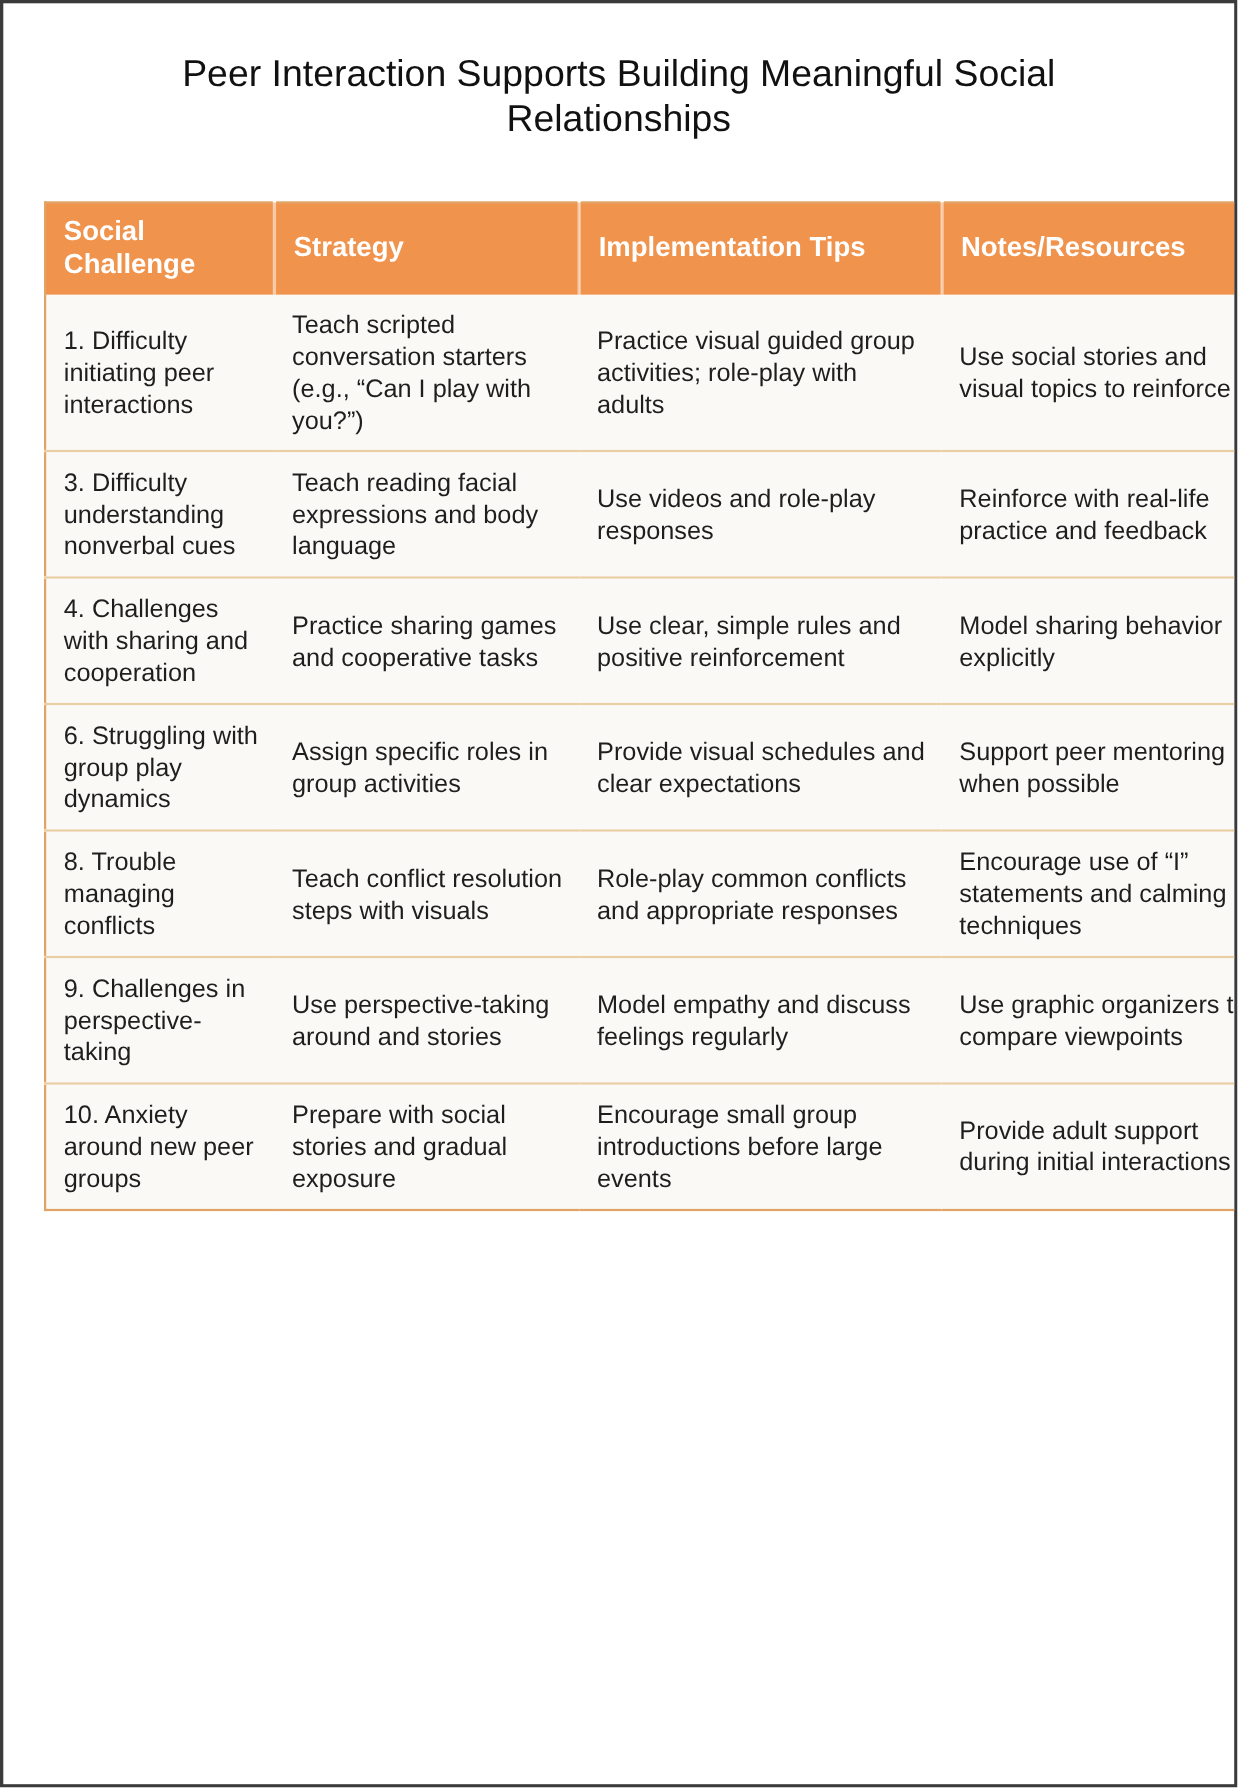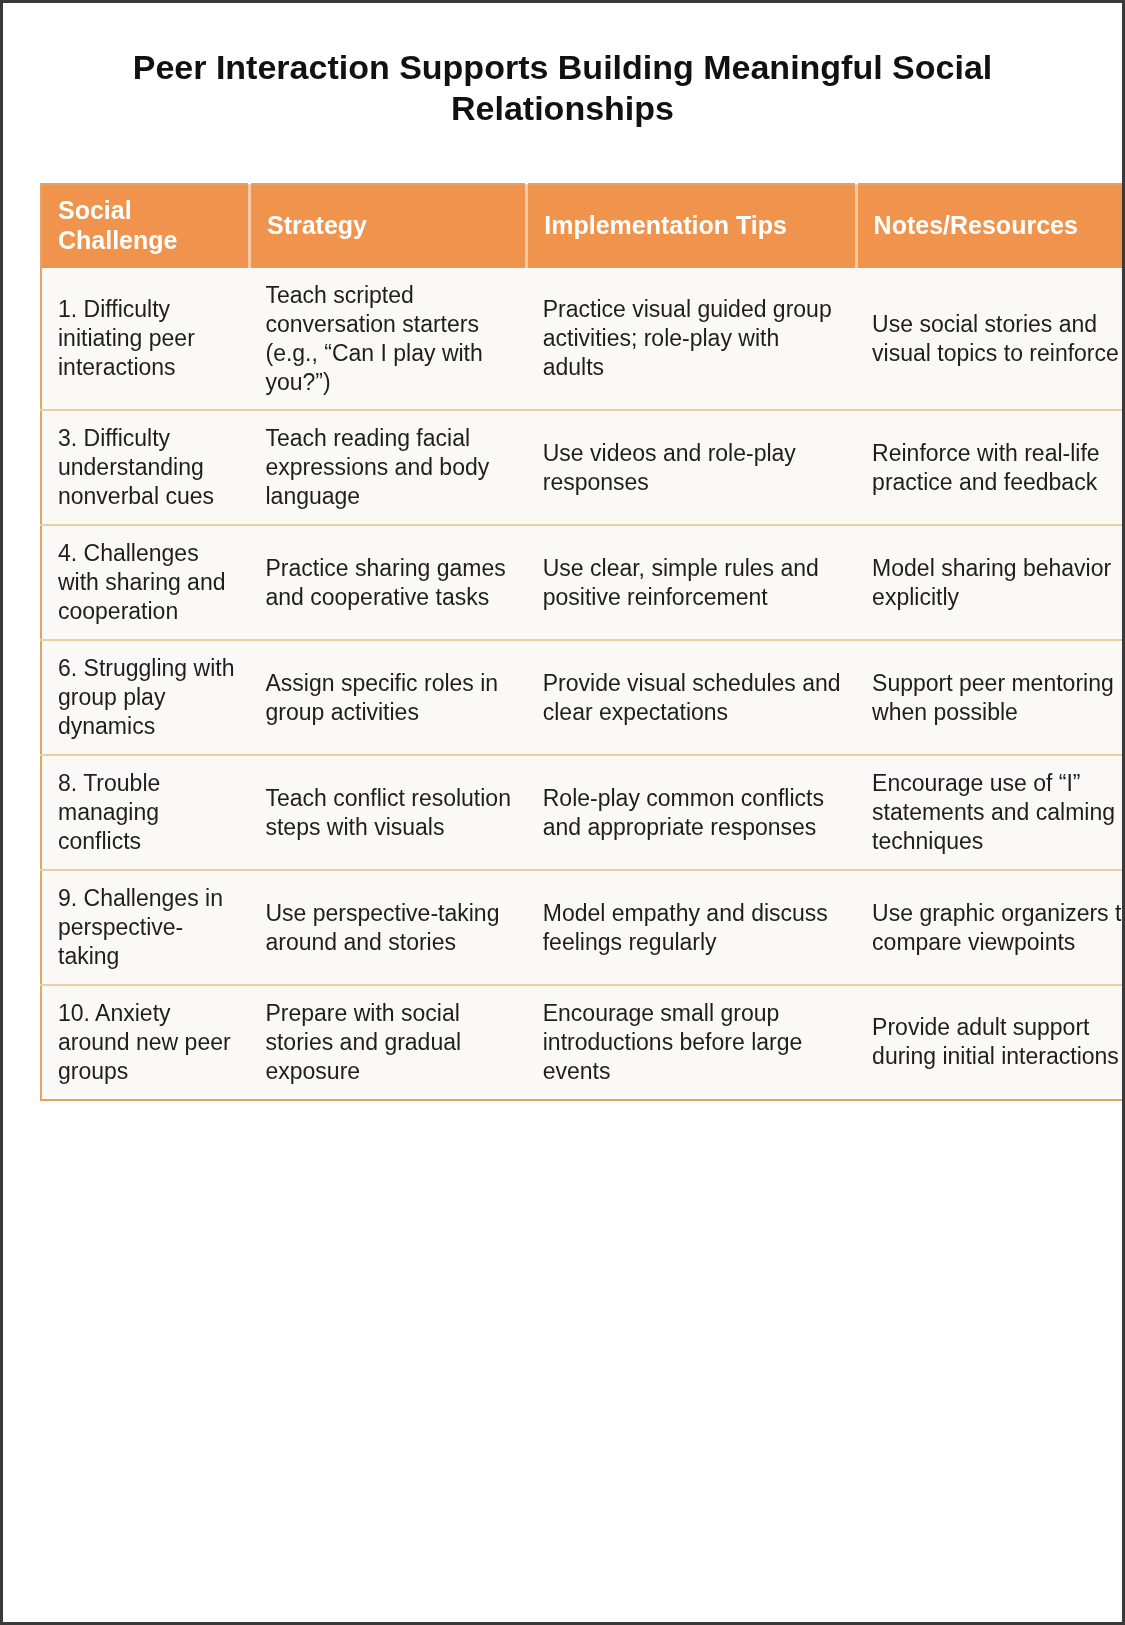--- a/index.html
+++ b/index.html
@@ -15,21 +15,21 @@
     box-sizing: border-box;
     background: #ffffff;
     border: 3px solid #3a3a3a;
     overflow: hidden;
   }
   .page-title {
     margin: 44px auto 0 auto;
     width: 880px;
     text-align: center;
     font-size: 34px;
-    font-weight: bold;
+    font-weight: normal;
     line-height: 1.2;
     color: #111111;
   }
   table.support-table {
     margin: 54px 0 0 37px;
     width: 1111px;
     border-collapse: collapse;
     border: 2px solid var(--table-border, #e2a366);
     table-layout: fixed;
   }

